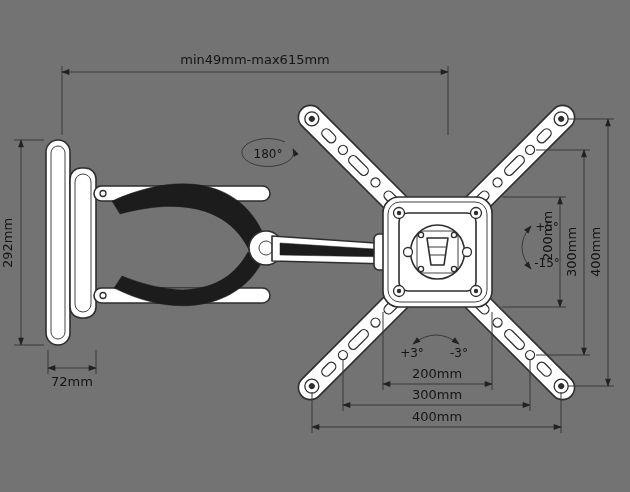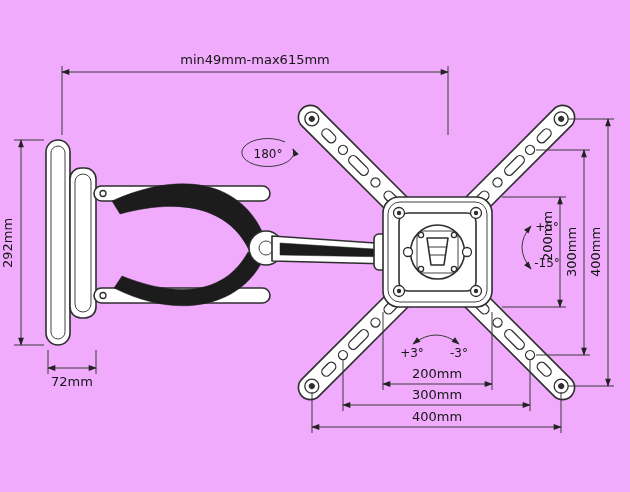--- a/index.html
+++ b/index.html
@@ -1,16 +1,16 @@
 <!DOCTYPE html>
 <html><head>
 <meta charset="utf-8">
 <style>
   html,body{margin:0;padding:0;background:#ffffff;}
-  .canvas{position:relative;width:630px;height:492px;background:#f0abfc;overflow:hidden;
+  .canvas{position:relative;width:630px;height:492px;background:#737373;overflow:hidden;
           font-family:"DejaVu Sans",sans-serif;text-align:center;}
   svg{display:block;}
   .part{fill:#ffffff;stroke:#2e2e2e;stroke-width:1.6;stroke-linejoin:round;}
   .part-thin{fill:none;stroke:#2e2e2e;stroke-width:0.9;stroke-linejoin:round;}
   .hole{fill:#ffffff;stroke:#2e2e2e;stroke-width:1.3;}
   .hole-dark{fill:#2e2e2e;stroke:none;}
   .dark{fill:#1c1c1c;stroke:#1c1c1c;stroke-width:0.5;}
   .dim{stroke:#3a3a3a;stroke-width:1;fill:none;}
   .arrow-both{marker-start:url(#arr);marker-end:url(#arr);}
   .arrow-end{marker-end:url(#arr);}

